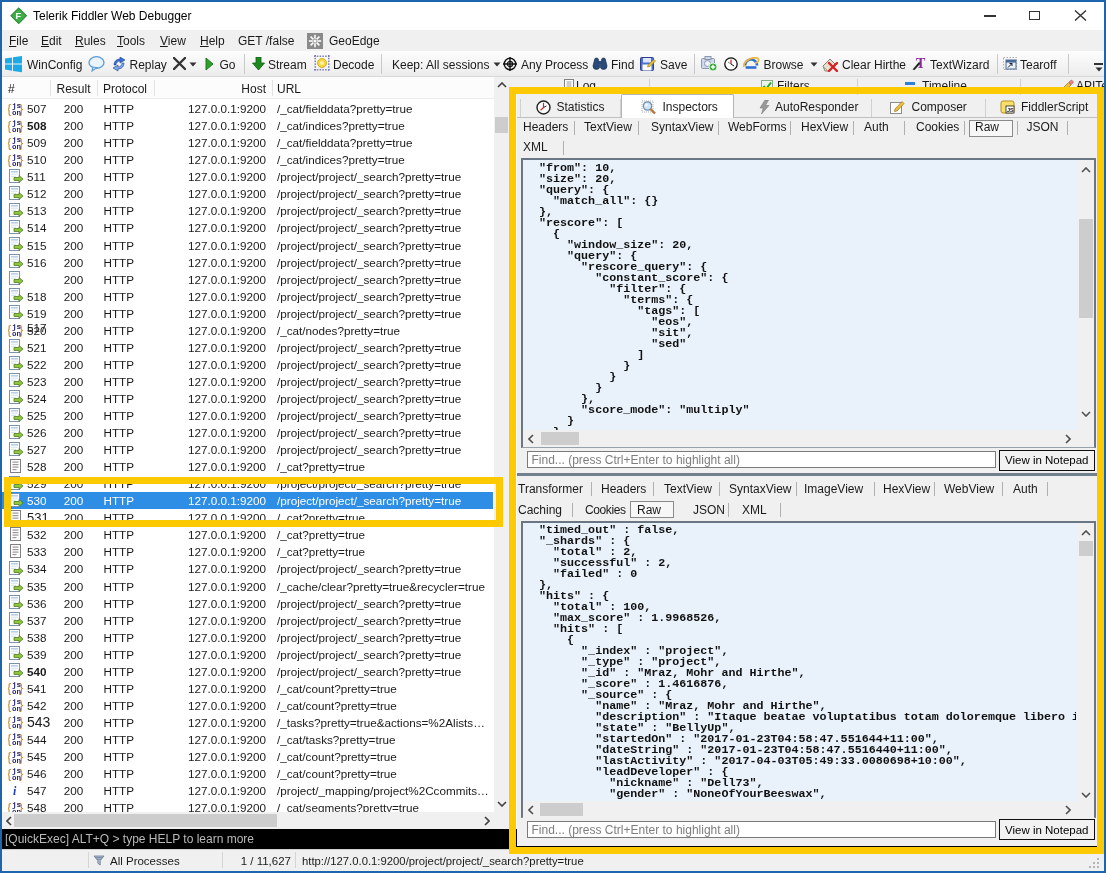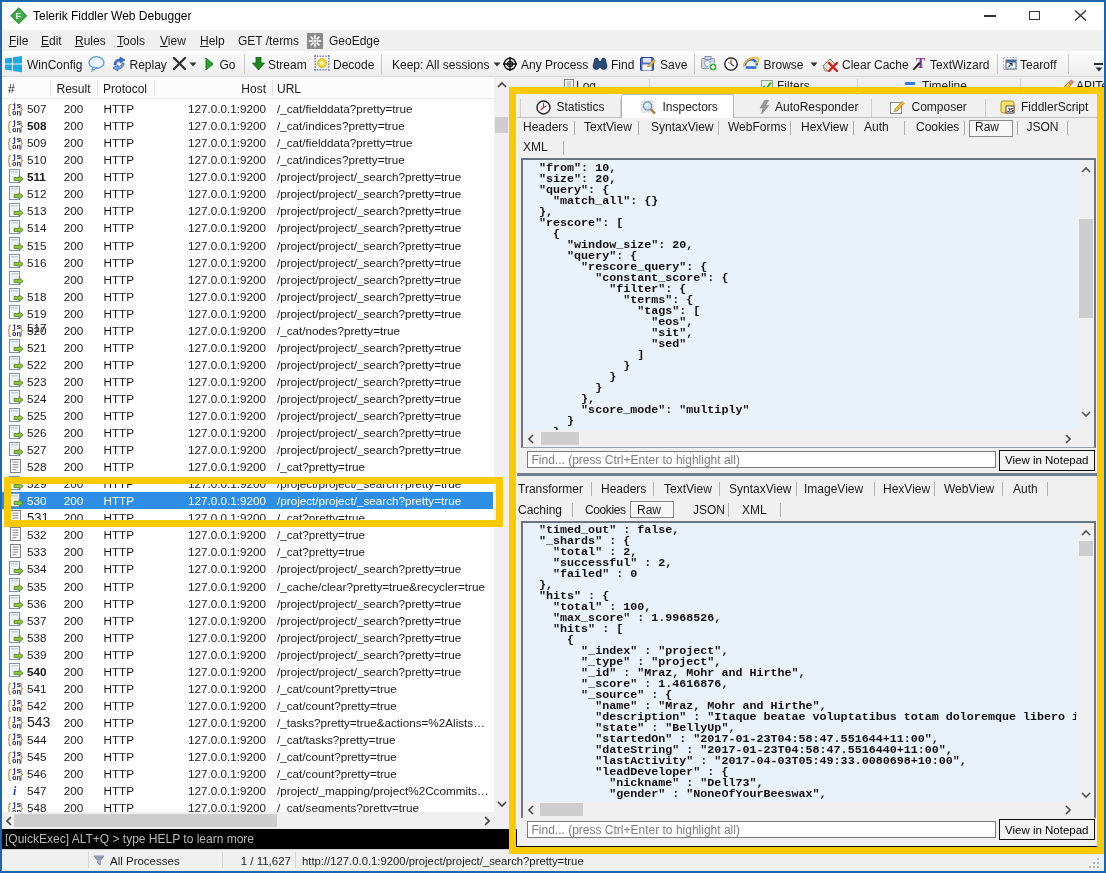--- a/index.html
+++ b/index.html
@@ -16,21 +16,21 @@
     <path d="M1 0.5 L12 10.5 M12 0.5 L1 10.5" stroke="#333" stroke-width="1.4"></path>
   </svg>
 <div style="position:absolute;left:2px;top:30px;width:1102px;height:21px;background:#f0f0f0;"></div>
 <div style="position:absolute;left:9px;top:34px;height:15px;line-height:15px;font-size:12px;color:#1a1a1a;font-weight:400;white-space:pre;"></div>
 <div style="position:absolute;left:9px;top:34px;height:14px;line-height:14px;font-size:12px;color:#1a1a1a;white-space:pre;"><span style="text-decoration:underline">F</span>ile</div>
 <div style="position:absolute;left:41px;top:34px;height:14px;line-height:14px;font-size:12px;color:#1a1a1a;white-space:pre;"><span style="text-decoration:underline">E</span>dit</div>
 <div style="position:absolute;left:75px;top:34px;height:14px;line-height:14px;font-size:12px;color:#1a1a1a;white-space:pre;"><span style="text-decoration:underline">R</span>ules</div>
 <div style="position:absolute;left:117px;top:34px;height:14px;line-height:14px;font-size:12px;color:#1a1a1a;white-space:pre;"><span style="text-decoration:underline">T</span>ools</div>
 <div style="position:absolute;left:160px;top:34px;height:14px;line-height:14px;font-size:12px;color:#1a1a1a;white-space:pre;"><span style="text-decoration:underline">V</span>iew</div>
 <div style="position:absolute;left:200px;top:34px;height:14px;line-height:14px;font-size:12px;color:#1a1a1a;white-space:pre;"><span style="text-decoration:underline">H</span>elp</div>
-<div style="position:absolute;left:238px;top:34px;height:15px;line-height:15px;font-size:12px;color:#1a1a1a;font-weight:400;white-space:pre;">GET /terms</div>
+<div style="position:absolute;left:238px;top:34px;height:15px;line-height:15px;font-size:12px;color:#1a1a1a;font-weight:400;white-space:pre;">GET /false</div>
 <svg style="position:absolute;left:307px;top:33px;" width="16" height="16" viewBox="0 0 16 16">
     <rect x="0" y="0" width="16" height="16" fill="#8a8a8a"></rect>
     <line x1="10.2" y1="8.0" x2="14.2" y2="8.0" stroke="#fdfdfd" stroke-width="1.6"></line>
     <line x1="9.6" y1="9.6" x2="12.4" y2="12.4" stroke="#fdfdfd" stroke-width="1.6"></line>
     <line x1="8.0" y1="10.2" x2="8.0" y2="14.2" stroke="#fdfdfd" stroke-width="1.6"></line>
     <line x1="6.4" y1="9.6" x2="3.6" y2="12.4" stroke="#fdfdfd" stroke-width="1.6"></line>
     <line x1="5.8" y1="8.0" x2="1.8" y2="8.0" stroke="#fdfdfd" stroke-width="1.6"></line>
     <line x1="6.4" y1="6.4" x2="3.6" y2="3.6" stroke="#fdfdfd" stroke-width="1.6"></line>
     <line x1="8.0" y1="5.8" x2="8.0" y2="1.8" stroke="#fdfdfd" stroke-width="1.6"></line>
     <line x1="9.6" y1="6.4" x2="12.4" y2="3.6" stroke="#fdfdfd" stroke-width="1.6"></line>
@@ -143,21 +143,21 @@
   </svg>
 <div style="position:absolute;left:763.5px;top:58px;height:15px;line-height:15px;font-size:12px;color:#1a1a1a;font-weight:400;white-space:pre;">Browse</div>
 <svg style="position:absolute;left:810px;top:62px;" width="8" height="5" viewBox="0 0 8 5">
     <path d="M0.5 0.5 L7.5 0.5 L4 4.5 Z" fill="#333"></path>
   </svg>
 <svg style="position:absolute;left:821.5px;top:56.5px;" width="16" height="15" viewBox="0 0 16 15">
     <path d="M1 9 L8 2 L13 7 L6 14 L3 14 Z" fill="#e8e0d0" stroke="#8a8070"></path>
     <path d="M1 9 L6 14" stroke="#b0a890"></path>
     <path d="M7 6 L15 14 M15 6 L7 14" stroke="#d42222" stroke-width="2.4" stroke-linecap="round"></path>
   </svg>
-<div style="position:absolute;left:842px;top:58px;height:15px;line-height:15px;font-size:12px;color:#1a1a1a;font-weight:400;white-space:pre;">Clear Cache</div>
+<div style="position:absolute;left:842px;top:58px;height:15px;line-height:15px;font-size:12px;color:#1a1a1a;font-weight:400;white-space:pre;">Clear Hirthe</div>
 <svg style="position:absolute;left:911.5px;top:56px;" width="15" height="15" viewBox="0 0 15 15">
     <text x="4" y="12" font-family="Liberation Serif" font-size="14" font-weight="bold" fill="#8a2a9a">T</text>
     <path d="M0.5 13.5 L7 6 L8.5 7.5 L2.5 14 Z" fill="#222"></path>
   </svg>
 <div style="position:absolute;left:930px;top:58px;height:15px;line-height:15px;font-size:12px;color:#1a1a1a;font-weight:400;white-space:pre;">TextWizard</div>
 <div style="position:absolute;left:997px;top:54px;width:1px;height:20px;background:#c8c8c8;"></div>
 <svg style="position:absolute;left:1002.5px;top:57px;" width="15" height="14" viewBox="0 0 15 14">
     <g stroke="#9a9a9a" stroke-width="0.8" stroke-dasharray="1.5,1.5" fill="none">
       <rect x="0.5" y="0.5" width="13" height="12"></rect>
     </g>
@@ -226,21 +226,21 @@
 <div style="position:absolute;left:101.5px;top:53.25px;height:15px;line-height:15px;font-size:11.7px;color:#1a1a1a;font-weight:400;white-space:pre;">HTTP</div>
 <div style="position:absolute;left:152px;top:53.25px;width:112px;height:15px;line-height:15px;text-align:right;font-size:11.7px;color:#1a1a1a;white-space:pre;">127.0.0.1:9200</div>
 <div style="position:absolute;left:275px;top:53.25px;height:15px;line-height:15px;font-size:11.7px;color:#1a1a1a;font-weight:400;white-space:pre;">/_cat/indices?pretty=true</div>
 <svg style="position:absolute;left:6px;top:69.80000000000001px;" width="16" height="15" viewBox="0 0 16 15">
       <rect x="1.5" y="0.5" width="10" height="13" fill="#fff" stroke="#7a93ad"></rect>
       <rect x="3" y="2" width="7" height="1.6" fill="#b8d0e8"></rect>
       <rect x="3" y="4.6" width="7" height="1.2" fill="#d8e6f4"></rect>
       <rect x="3" y="6.8" width="5" height="1.2" fill="#d8e6f4"></rect>
       <path d="M6 8.5 L11 8.5 L11 6.5 L15 10 L11 13.5 L11 11.5 L6 11.5 Z" fill="#8dc63f" stroke="#4e7c1e" stroke-width="0.8"></path>
     </svg>
-<div style="position:absolute;left:25px;top:70.30000000000001px;height:15px;line-height:15px;font-size:11.7px;color:#1a1a1a;font-weight:700;white-space:pre;">511</div>
+<div style="position:absolute;left:25px;top:70.30000000000001px;height:15px;line-height:15px;font-size:11.7px;color:#1a1a1a;font-weight:400;white-space:pre;">511</div>
 <div style="position:absolute;left:48px;top:70.30000000000001px;width:47px;height:15px;line-height:15px;text-align:center;font-size:11.7px;color:#1a1a1a;white-space:pre;">200</div>
 <div style="position:absolute;left:101.5px;top:70.30000000000001px;height:15px;line-height:15px;font-size:11.7px;color:#1a1a1a;font-weight:400;white-space:pre;">HTTP</div>
 <div style="position:absolute;left:152px;top:70.30000000000001px;width:112px;height:15px;line-height:15px;text-align:right;font-size:11.7px;color:#1a1a1a;white-space:pre;">127.0.0.1:9200</div>
 <div style="position:absolute;left:275px;top:70.30000000000001px;height:15px;line-height:15px;font-size:11.7px;color:#1a1a1a;font-weight:400;white-space:pre;">/project/project/_search?pretty=true</div>
 <svg style="position:absolute;left:6px;top:86.85px;" width="16" height="15" viewBox="0 0 16 15">
       <rect x="1.5" y="0.5" width="10" height="13" fill="#fff" stroke="#7a93ad"></rect>
       <rect x="3" y="2" width="7" height="1.6" fill="#b8d0e8"></rect>
       <rect x="3" y="4.6" width="7" height="1.2" fill="#d8e6f4"></rect>
       <rect x="3" y="6.8" width="5" height="1.2" fill="#d8e6f4"></rect>
       <path d="M6 8.5 L11 8.5 L11 6.5 L15 10 L11 13.5 L11 11.5 L6 11.5 Z" fill="#8dc63f" stroke="#4e7c1e" stroke-width="0.8"></path>

